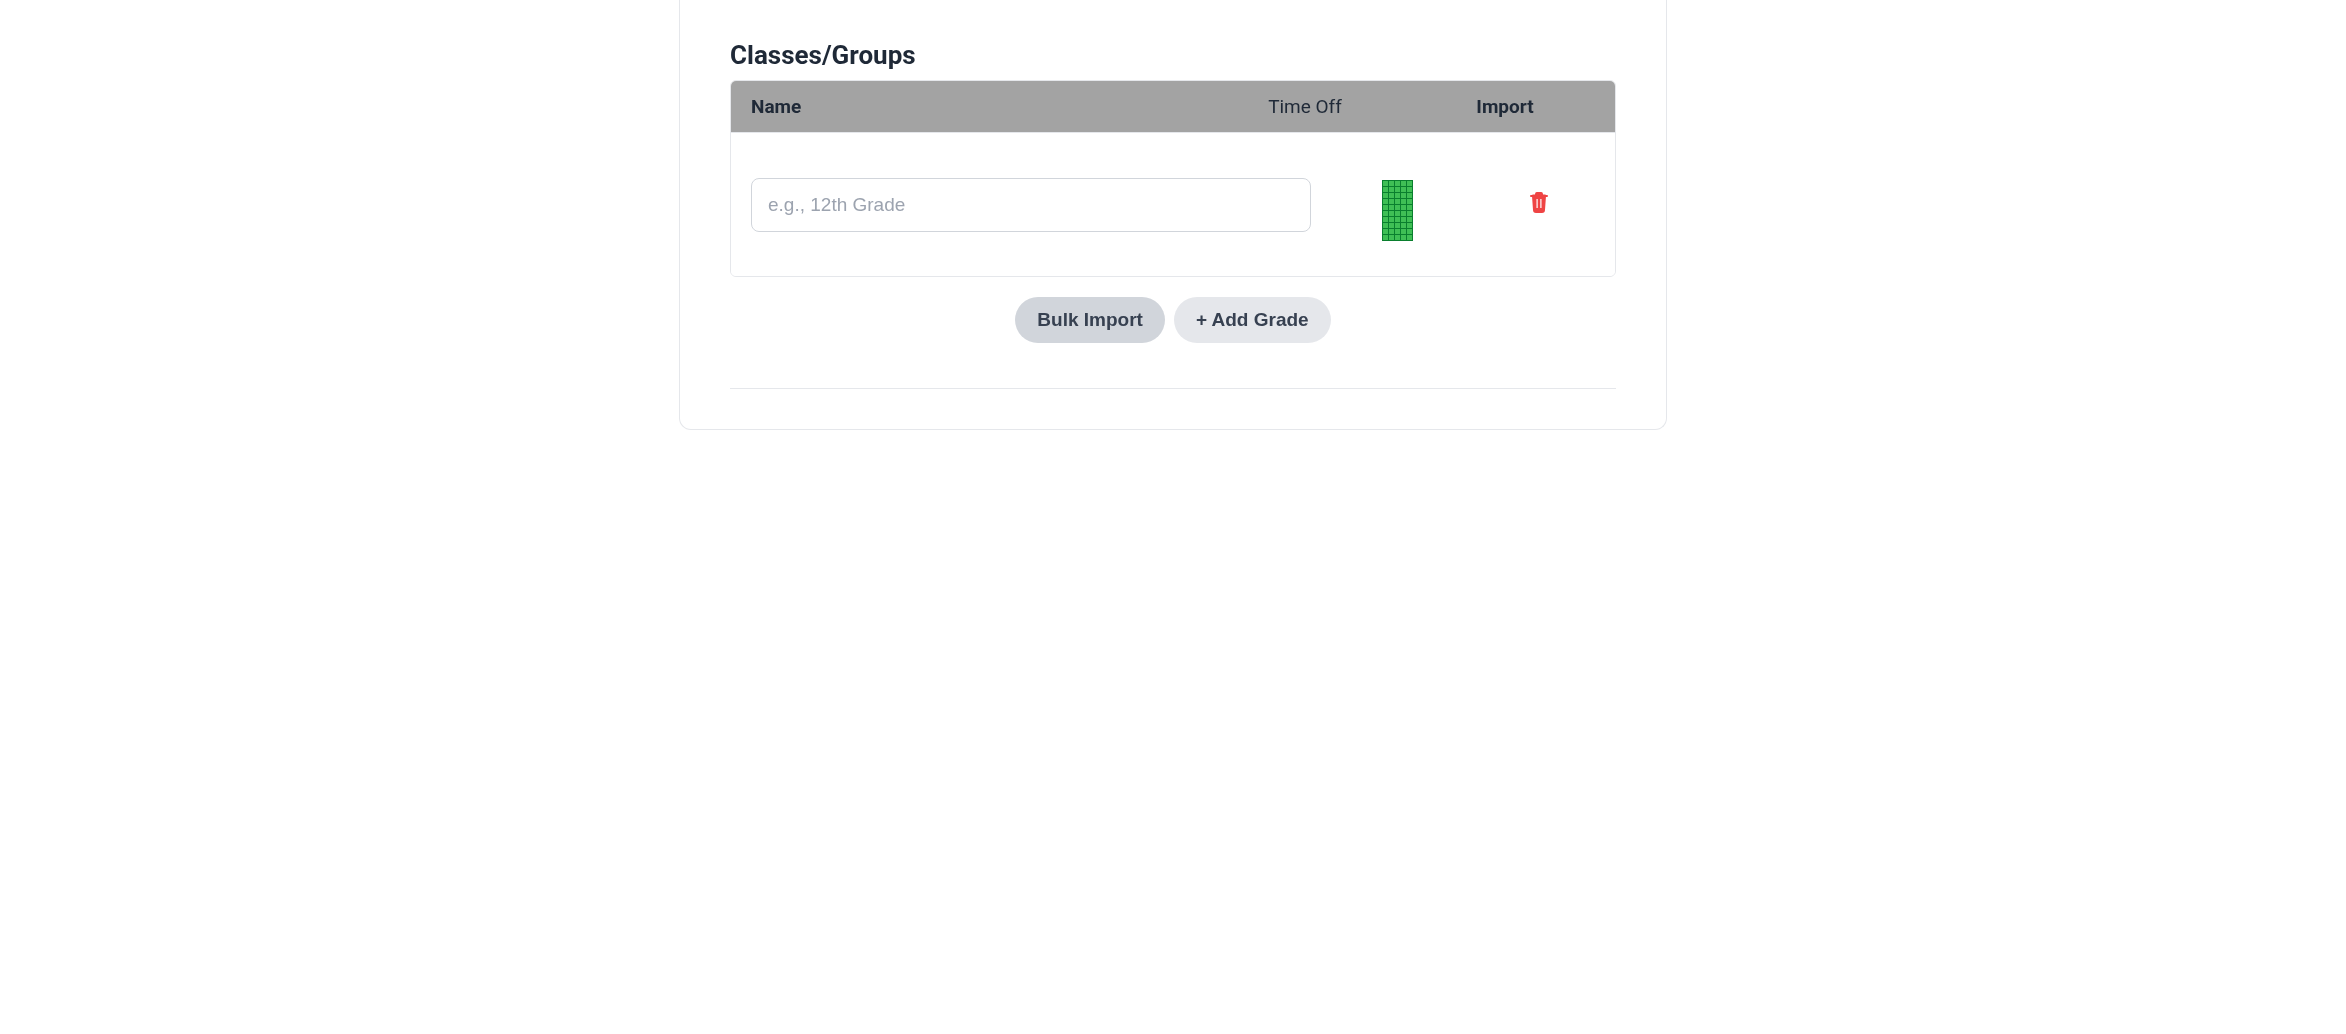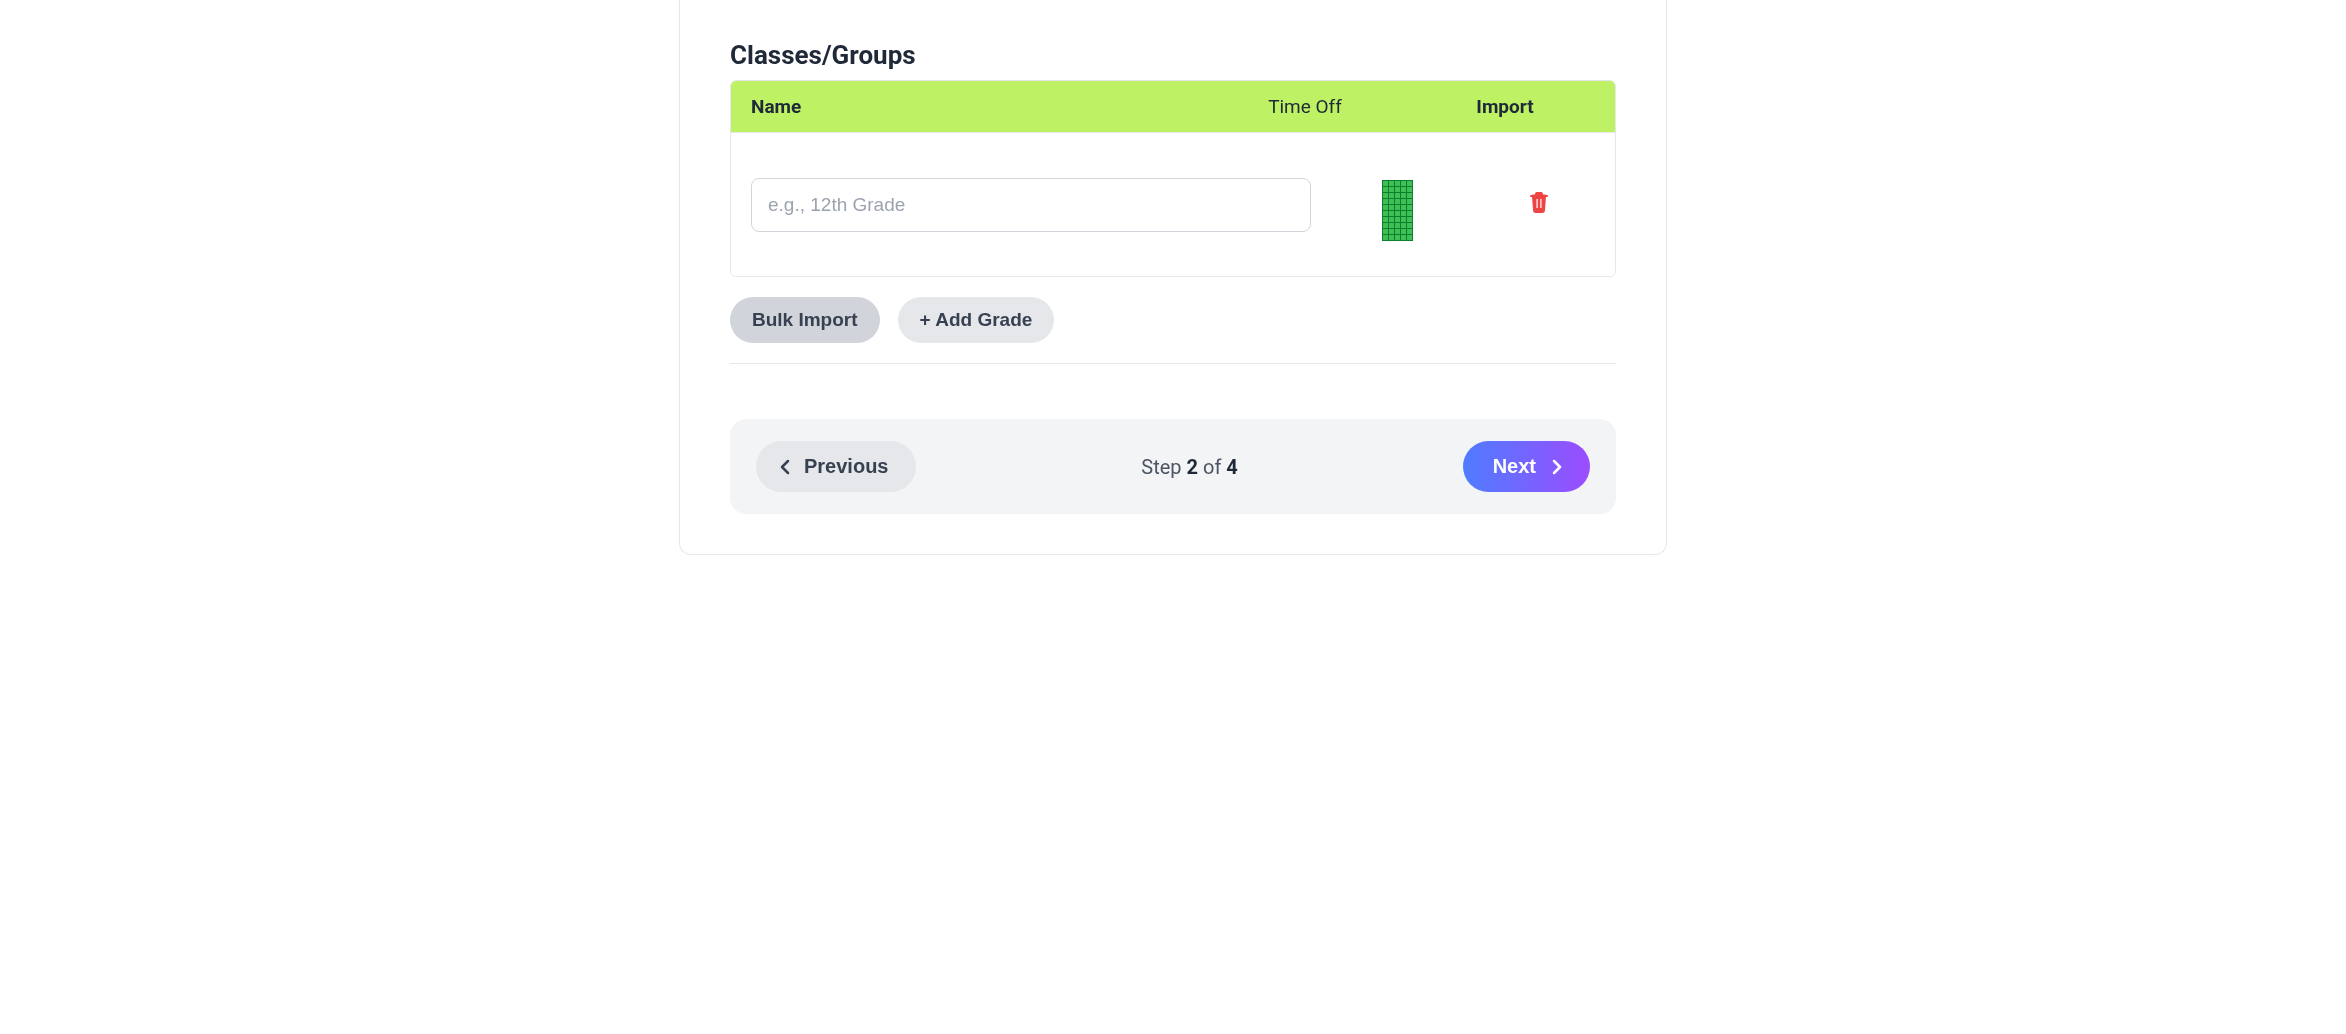--- a/index.html
+++ b/index.html
@@ -26,21 +26,21 @@
   margin-bottom: 22px;
 }
 .tbl {
   width: 100%;
   border: 1px solid #e5e7eb;
   border-radius: 6px;
   overflow: hidden;
 }
 .tbl-head {
   display: flex;
-  background: #bef264;
+  background: #a3a3a3;
   padding: 14px 20px;
   border-bottom: 1px solid #e5e7eb;
   align-items: flex-end;
 }
 .col-name { flex: 1; font-weight: 700; font-size: 19px; color: #1f2937; }
 .col-timeoff { width: 220px; text-align: center; font-weight: 400; font-size: 19px; color: #1f2937; }
 .col-actions { width: 180px; text-align: center; font-weight: 700; font-size: 19px; color: #1f2937; }
 .tbl-row {
   display: flex;
   align-items: center;
@@ -65,24 +65,24 @@
   grid-auto-rows: 5px;
   gap: 1px;
   background: #0a7f2e;
   padding: 1px;
   cursor: pointer;
 }
 .timeoff-grid span { background: #3fbf55; }
 .trash-icon { cursor: pointer; display:inline-flex; }
 .below-table {
   display: flex;
-  justify-content: flex-start;
-  gap: 18px;
+  justify-content: center;
+  gap: 9px;
   margin-top: 20px;
-  padding-bottom: 20px;
+  padding-bottom: 45px;
   border-bottom: 1px solid #e5e7eb;
 }
 .pill-btn {
   background: #e5e7eb;
   border: none;
   border-radius: 999px;
   padding: 12px 22px;
   font-size: 19px;
   font-weight: 700;
   color: #374151;
@@ -213,37 +213,14 @@
         </span>
       </div>
     </div>
   </div>
 
   <div class="below-table">
     <button class="pill-btn darker">Bulk Import</button>
     <button class="pill-btn">+ Add Grade</button>
   </div>
 
-  <div class="stepper">
-    <button class="prev-btn">
-      <span class="chev">
-        <svg width="14" height="16" viewBox="0 0 14 16" fill="none">
-          <path d="M10 2L4 8l6 6" stroke="#374151" stroke-width="2.5" stroke-linecap="round" stroke-linejoin="round"></path>
-        </svg>
-      </span>
-      <span>Previous</span>
-    </button>
-
-    <div class="step-text">
-      <span>Step </span><b>2</b><span> of </span><b>4</b>
-    </div>
-
-    <button class="next-btn">
-      <span>Next</span>
-      <span class="chev">
-        <svg width="14" height="16" viewBox="0 0 14 16" fill="none">
-          <path d="M4 2l6 6-6 6" stroke="#ffffff" stroke-width="2.5" stroke-linecap="round" stroke-linejoin="round"></path>
-        </svg>
-      </span>
-    </button>
-  </div>
 
 </div>
 
 </body></html>

